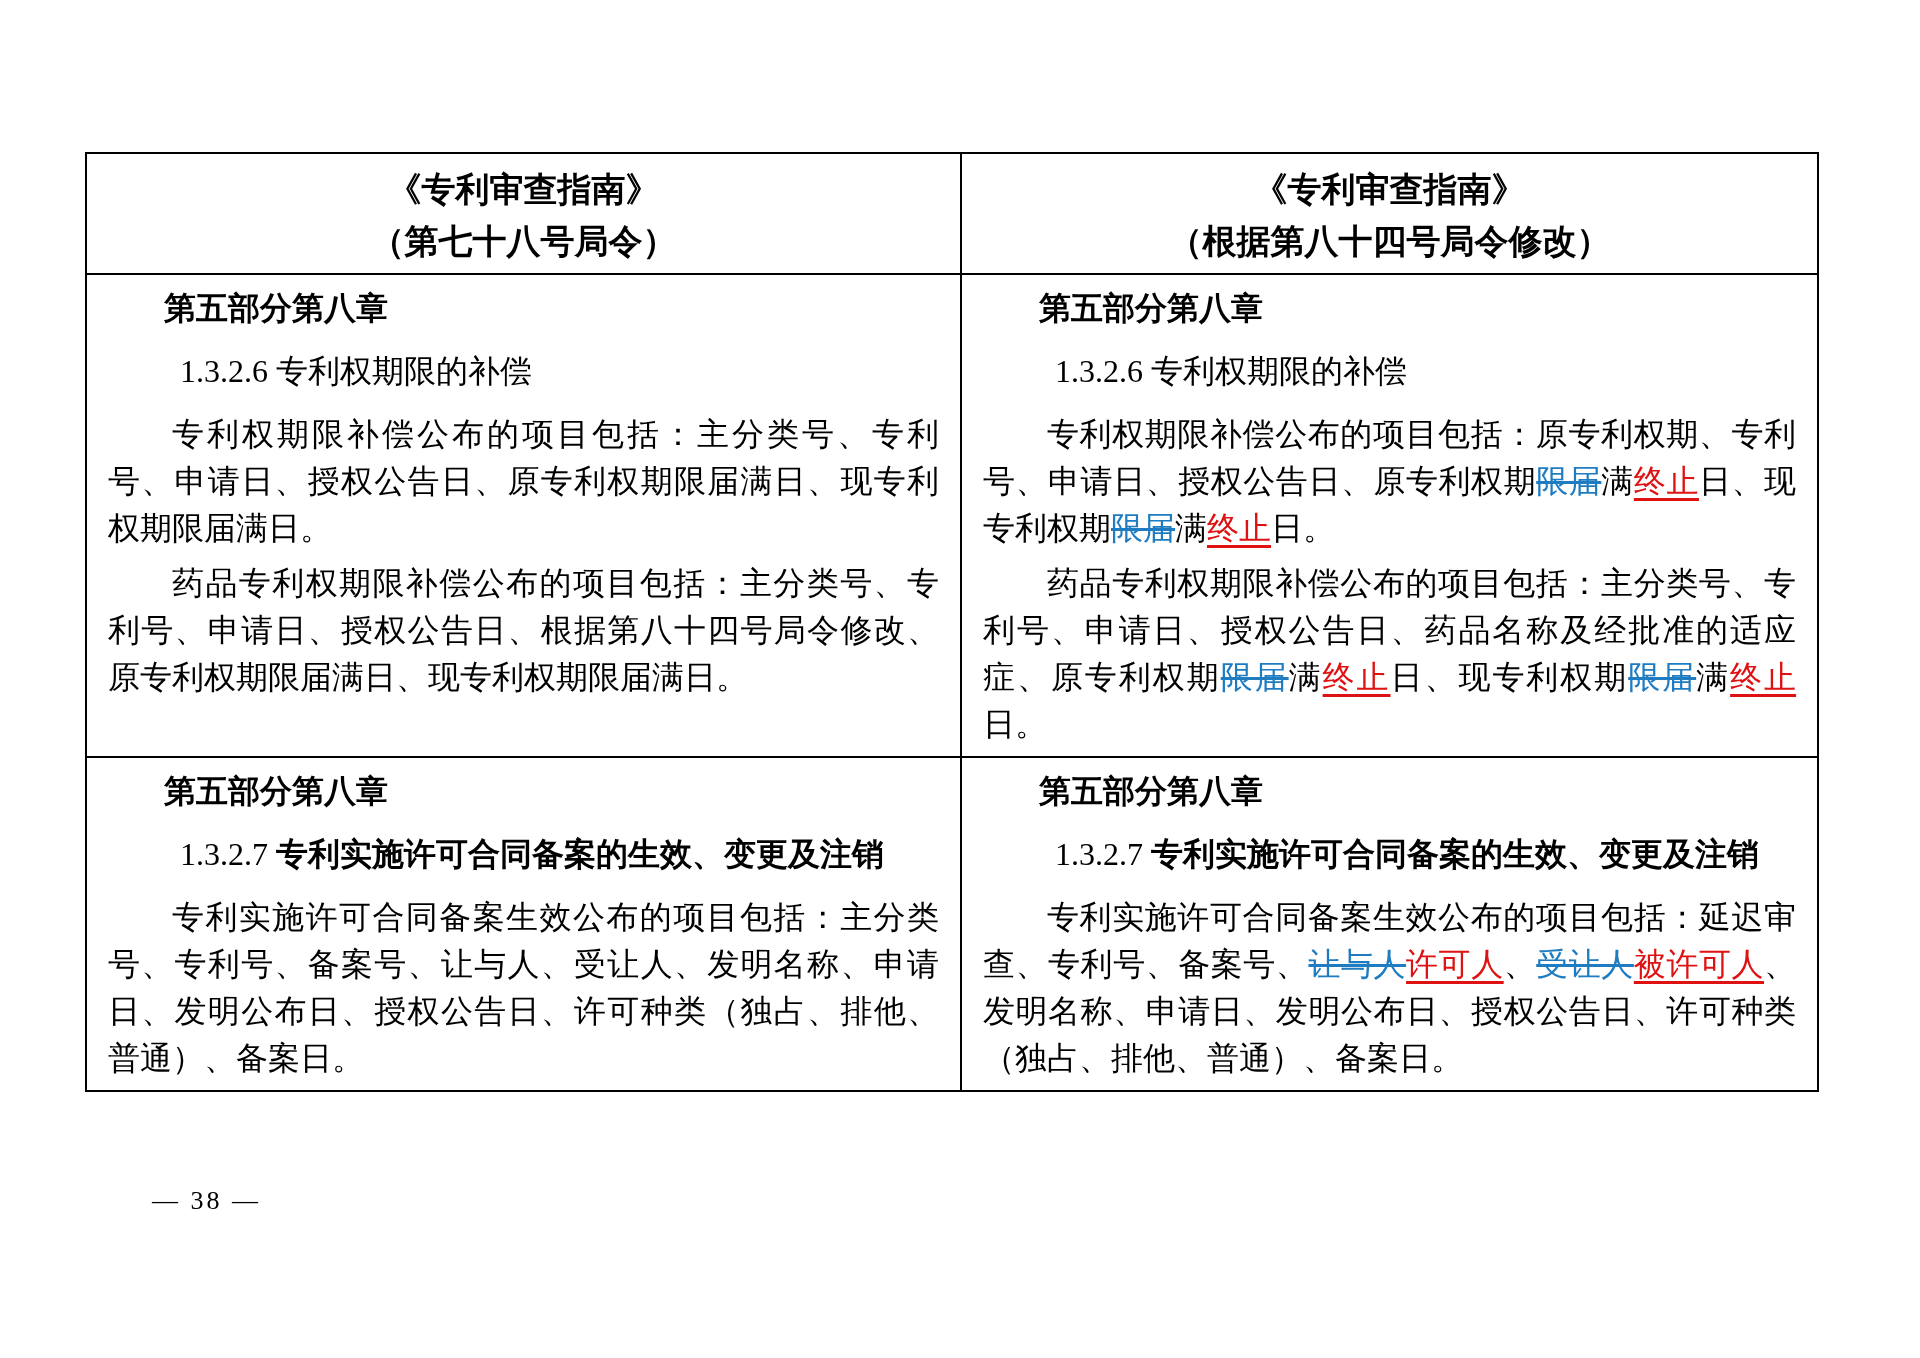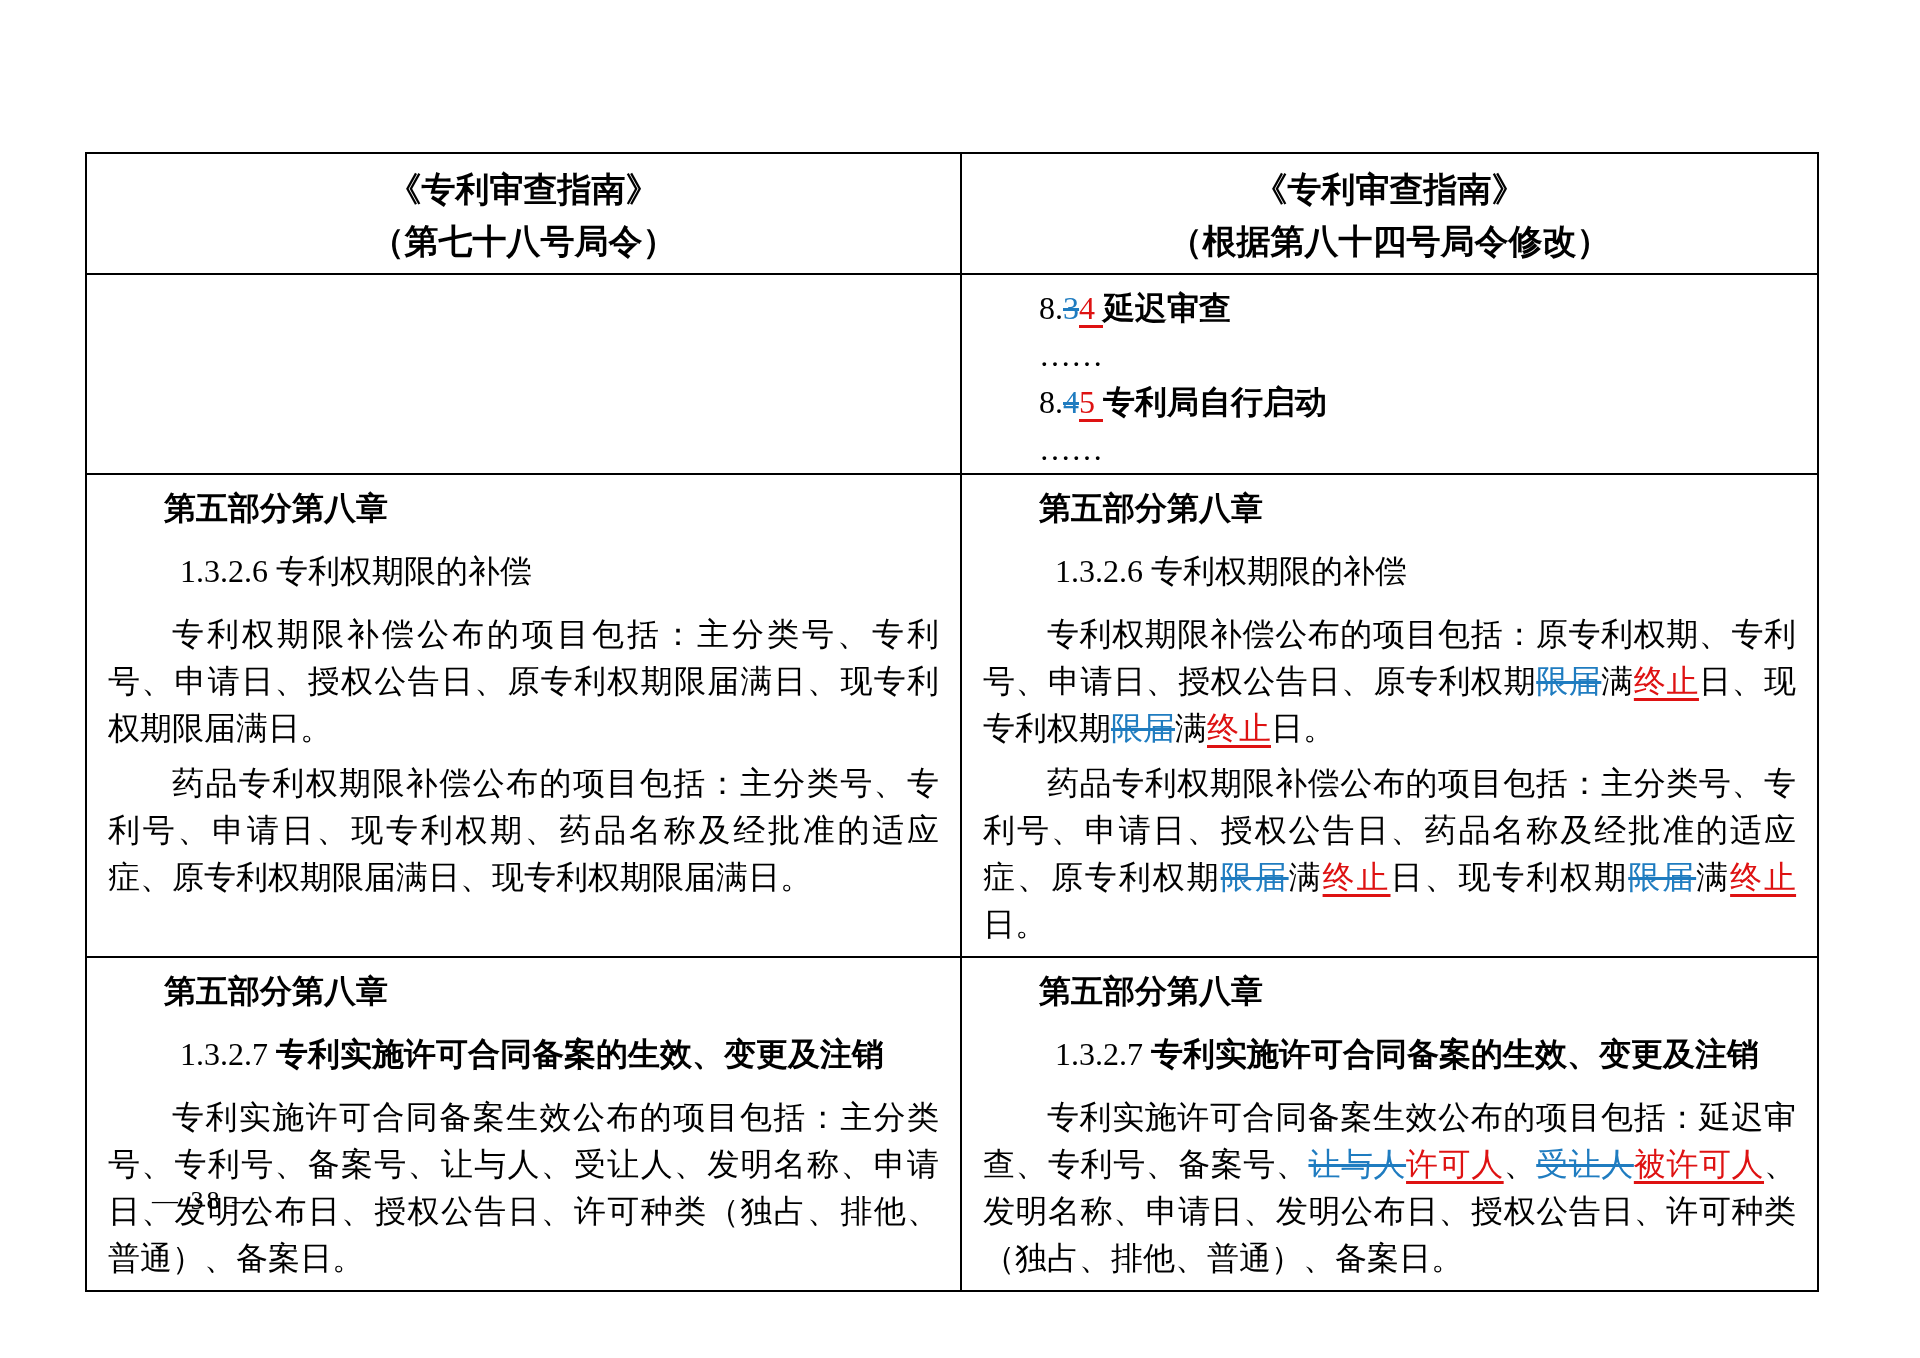--- a/index.html
+++ b/index.html
@@ -100,36 +100,27 @@
       <td>
         <p class="hline">《专利审查指南》</p>
         <p class="hline">（第七十八号局令）</p>
       </td>
       <td>
         <p class="hline">《专利审查指南》</p>
         <p class="hline">（根据第八十四号局令修改）</p>
       </td>
     </tr>
 
-    <tr class="tr-renumber">
-      <td></td>
-      <td>
-        <p class="line"><span>8.</span><span class="seg-del">3</span><span class="seg-ins">4 </span><span class="seg-bold">延迟审查</span></p>
-        <p class="line">……</p>
-        <p class="line"><span>8.</span><span class="seg-del">4</span><span class="seg-ins">5 </span><span class="seg-bold">专利局自行启动</span></p>
-        <p class="line">……</p>
-      </td>
-    </tr>
 
     <tr class="tr-sec126">
       <td>
         <p class="chapter">第五部分第八章</p>
         <p class="section">1.3.2.6 专利权期限的补偿</p>
         <p class="para">专利权期限补偿公布的项目包括：主分类号、专利号、申请日、授权公告日、原专利权期限届满日、现专利权期限届满日。</p>
-        <p class="para">药品专利权期限补偿公布的项目包括：主分类号、专利号、申请日、现专利权期、药品名称及经批准的适应症、原专利权期限届满日、现专利权期限届满日。</p>
+        <p class="para">药品专利权期限补偿公布的项目包括：主分类号、专利号、申请日、授权公告日、根据第八十四号局令修改、原专利权期限届满日、现专利权期限届满日。</p>
       </td>
       <td>
         <p class="chapter">第五部分第八章</p>
         <p class="section">1.3.2.6 专利权期限的补偿</p>
         <p class="para"><span>专利权期限补偿公布的项目包括：原专利权期、专利号、申请日、授权公告日、原专利权期</span><span class="seg-del">限届</span><span>满</span><span class="seg-ins">终止</span><span>日、现专利权期</span><span class="seg-del">限届</span><span>满</span><span class="seg-ins">终止</span><span>日。</span></p>
         <p class="para"><span>药品专利权期限补偿公布的项目包括：主分类号、专利号、申请日、授权公告日、药品名称及经批准的适应症、原专利权期</span><span class="seg-del">限届</span><span>满</span><span class="seg-ins">终止</span><span>日、现专利权期</span><span class="seg-del">限届</span><span>满</span><span class="seg-ins">终止</span><span>日。</span></p>
       </td>
     </tr>
 
     <tr class="tr-sec127">

